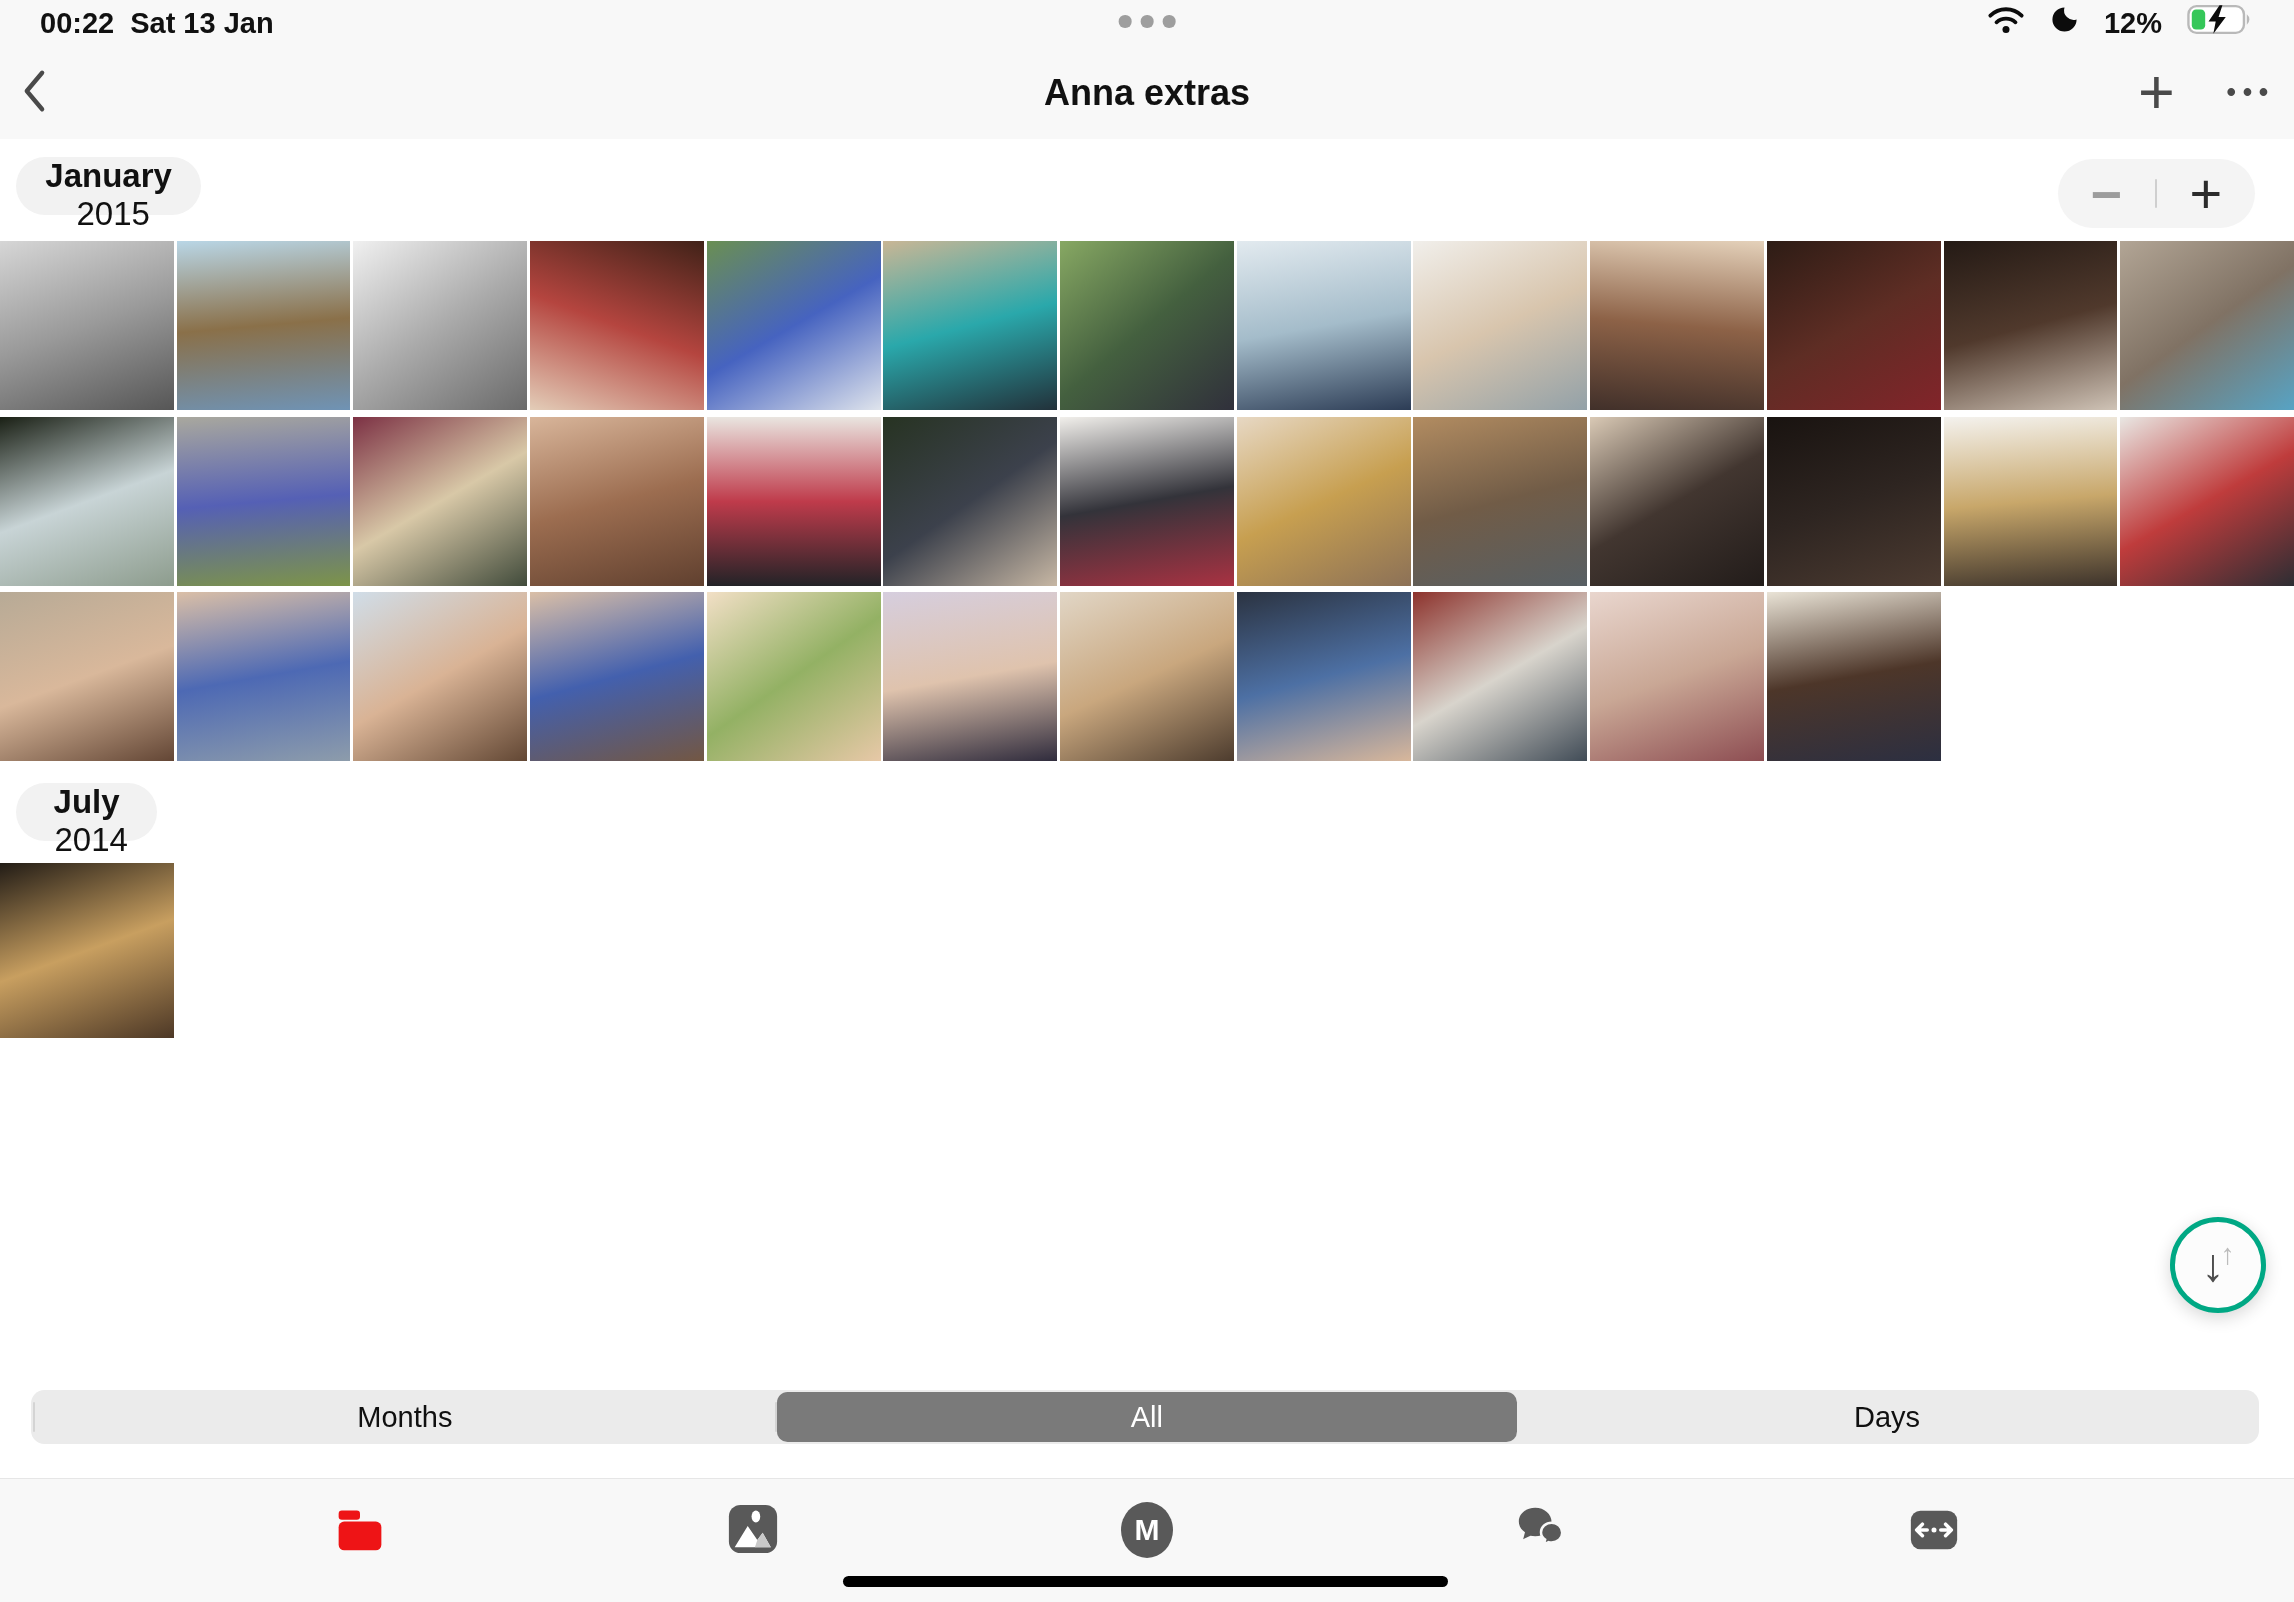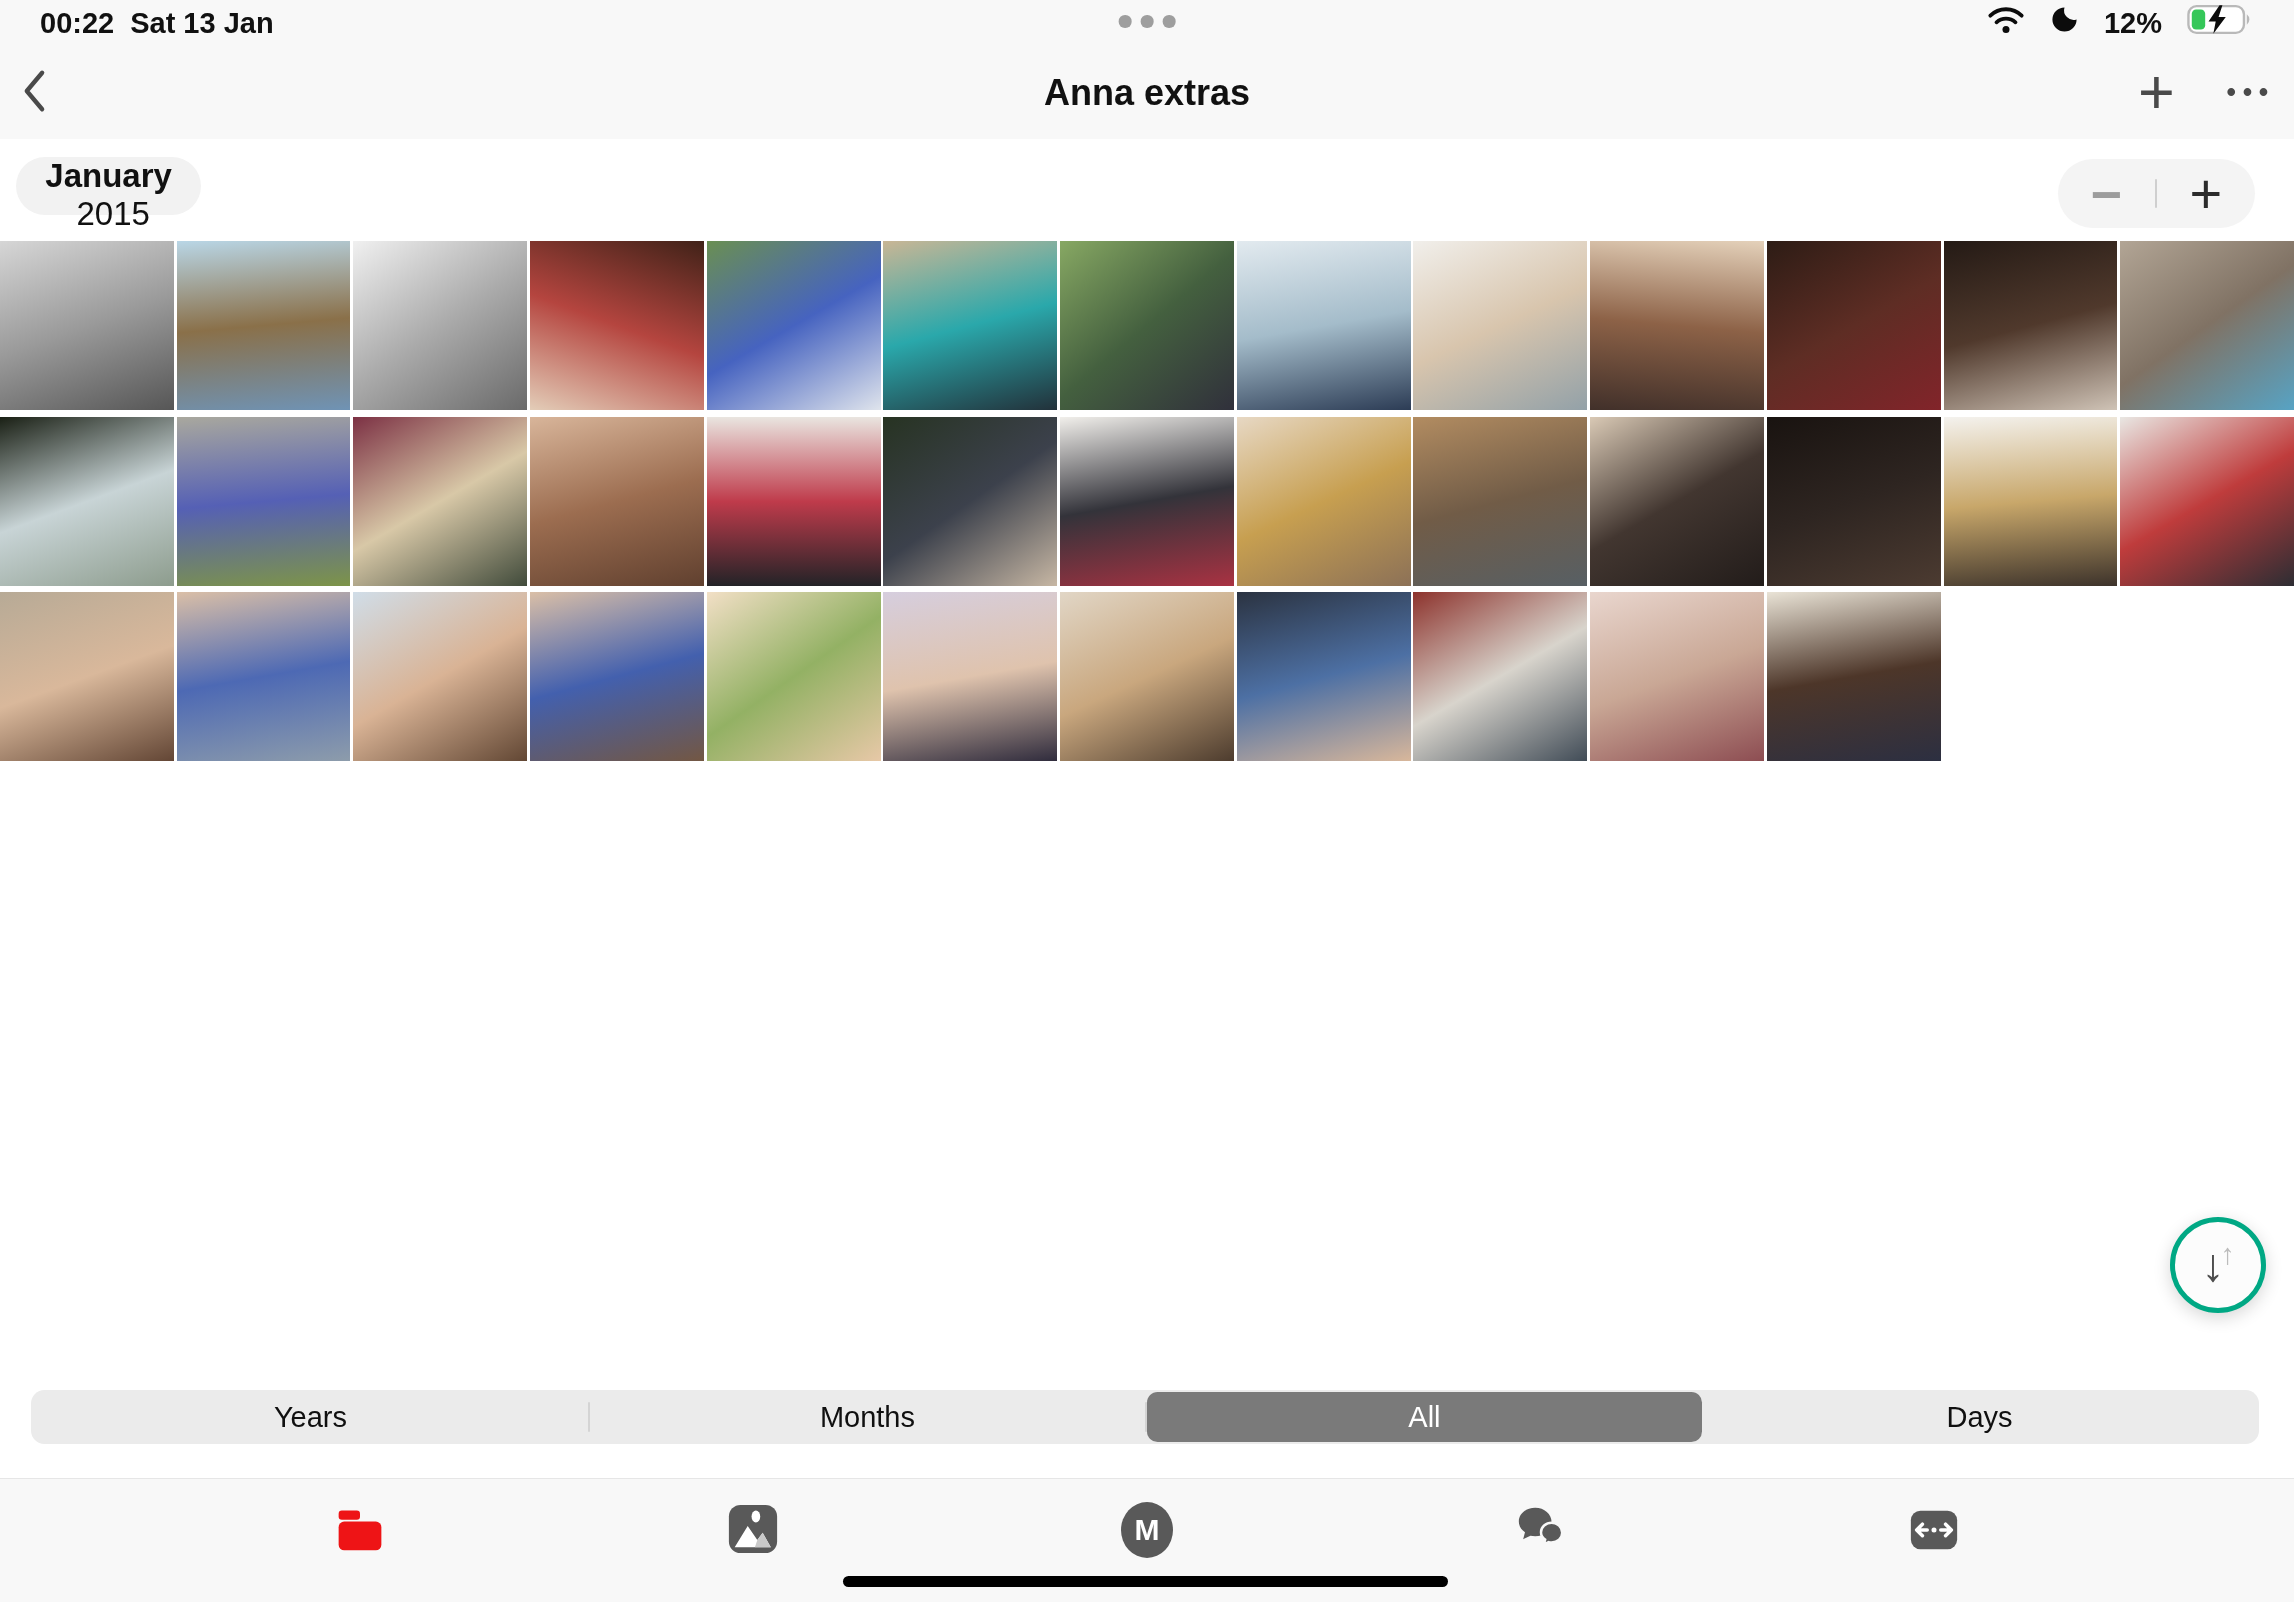--- a/index.html
+++ b/index.html
@@ -158,35 +158,40 @@
           <div class="tile" style="background: linear-gradient(150deg, rgb(208, 221, 232), rgb(217, 179, 149), rgb(98, 71, 52));"></div>
           <div class="tile" style="background: linear-gradient(165deg, rgb(218, 191, 167), rgb(67, 96, 174), rgb(115, 87, 67));"></div>
           <div class="tile" style="background: linear-gradient(145deg, rgb(242, 223, 198), rgb(147, 177, 100), rgb(231, 200, 167));"></div>
           <div class="tile" style="background: linear-gradient(170deg, rgb(214, 206, 222), rgb(223, 195, 173), rgb(48, 44, 61));"></div>
           <div class="tile" style="background: linear-gradient(155deg, rgb(225, 214, 198), rgb(201, 167, 126), rgb(77, 60, 46));"></div>
           <div class="tile" style="background: linear-gradient(165deg, rgb(43, 51, 65), rgb(77, 112, 164), rgb(216, 183, 155));"></div>
           <div class="tile" style="background: linear-gradient(150deg, rgb(141, 51, 45), rgb(216, 212, 204), rgb(65, 76, 87));"></div>
           <div class="tile" style="background: linear-gradient(160deg, rgb(233, 214, 206), rgb(201, 167, 149), rgb(141, 77, 82));"></div>
           <div class="tile" style="background: linear-gradient(170deg, rgb(233, 227, 214), rgb(77, 54, 41), rgb(44, 47, 65));"></div>
         </div></section>
+      <section class="gal-sec"><div class="date-pill">
+          <b>July</b>
+          <span>&nbsp;2014</span>
+        </div><div class="thumb-grid">
+          <div class="tile" style="background: linear-gradient(160deg, rgb(34, 28, 22), rgb(200, 159, 96), rgb(77, 56, 38));"></div>
+        </div></section>
     </main>
 
   <div class="zoom-control">
     <button class="zoom-btn zoom-out">−</button>
     <div class="zoom-div"></div>
     <button class="zoom-btn zoom-in">+</button>
   </div>
 
   <button class="fab" style="border-color: rgb(0, 168, 132);">
     <span class="dn">↓</span>
     <span class="up">↑</span>
   </button>
 
   <div class="segmented">
-    <div class="seg">Years</div>
     <div class="seg-div"></div>
     <div class="seg">Months</div>
     <div class="seg-div"></div>
     <div class="seg selected" style="background: rgb(122, 122, 122);">All</div>
     <div class="seg">Days</div>
   </div>
 
   <nav class="tabbar">
     <button class="tab">
       <span style="color:#ee1416">

